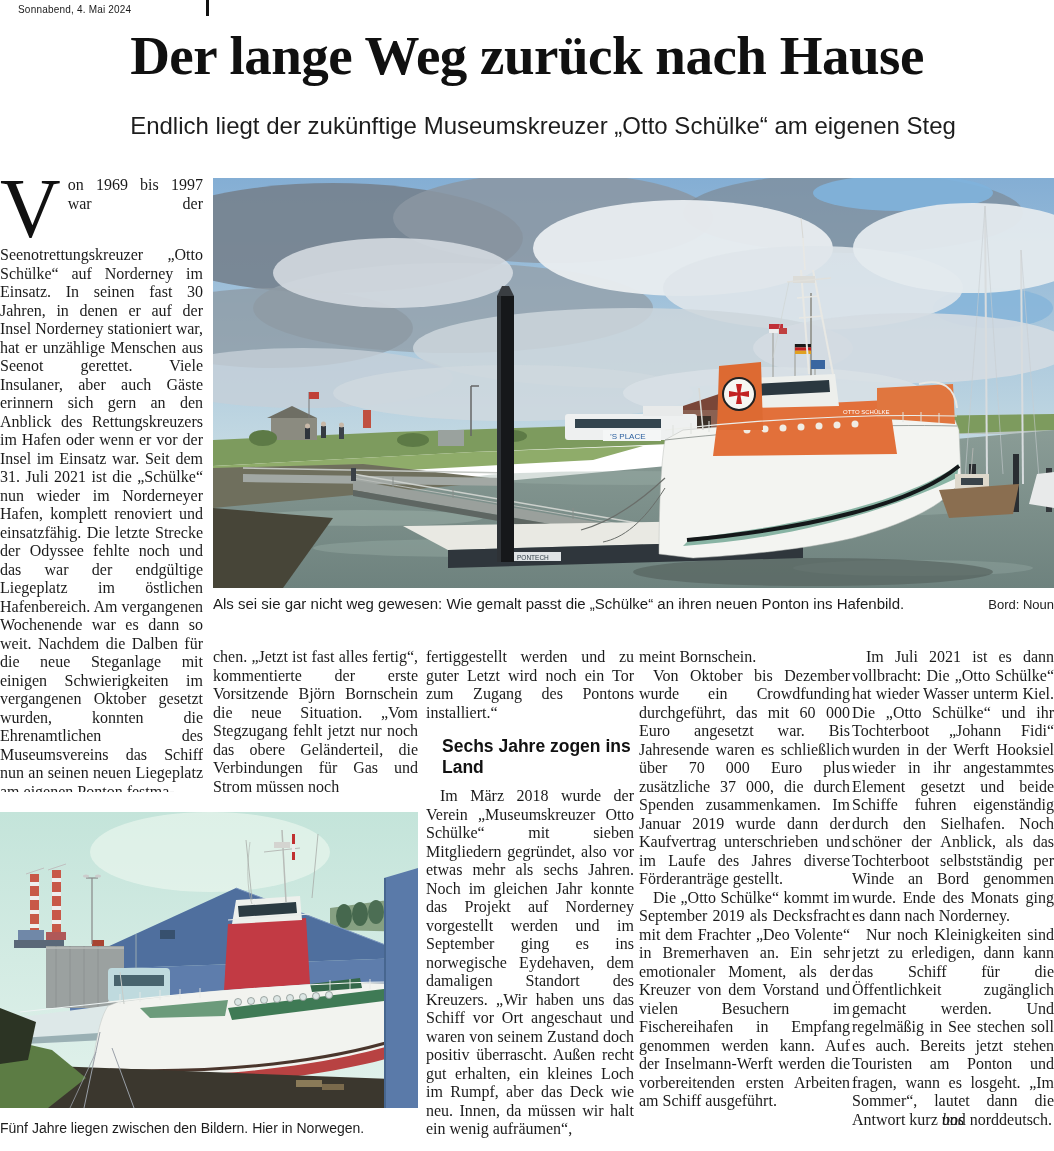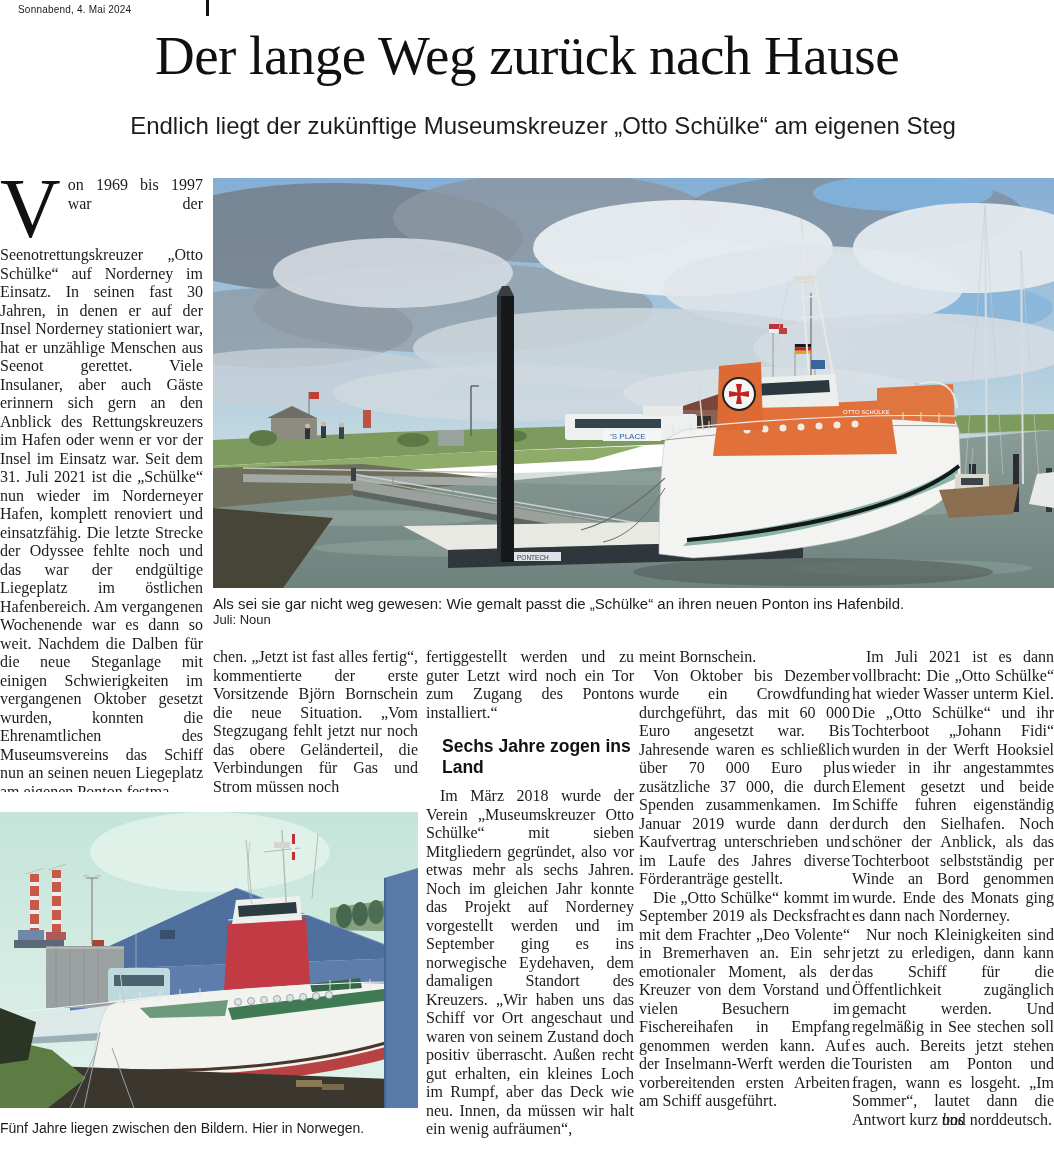--- a/index.html
+++ b/index.html
@@ -3,21 +3,21 @@
 <meta charset="utf-8">
 <style>
   html,body{margin:0;padding:0;}
   body{width:1054px;height:1151px;background:#ffffff;position:relative;overflow:hidden;
        font-family:"Liberation Serif",serif;color:#1b1b1b;}
   .page{position:absolute;inset:0;}
   .corner-tick{position:absolute;left:206px;top:0;width:3px;height:16px;background:#111;}
   .dateline{position:absolute;left:18px;top:4px;font-family:"Liberation Sans",sans-serif;
             font-size:10px;letter-spacing:.2px;color:#1a1a1a;}
   .title{position:absolute;left:0;top:24px;width:100%;margin:0;text-align:center;
-         font-family:"Liberation Serif",serif;font-weight:400;font-size:55px;color:#101010;
+         font-family:"Liberation Serif",serif;font-weight:700;font-size:55px;color:#101010;
          letter-spacing:-.5px;}
   .subtitle{position:absolute;left:16px;top:112px;width:100%;margin:0;text-align:center;
             font-family:"Liberation Sans",sans-serif;font-weight:400;font-size:24px;color:#1d1d1d;}
   .col{position:absolute;overflow:hidden;}
   .col p{margin:0;font-size:16px;line-height:18.5px;text-align:justify;}
   .col p.indent{text-indent:14px;}
   .col1{left:0;top:176px;width:203px;height:616px;}
   .col2{left:213px;top:648px;width:205px;height:148px;}
   .col3{left:426px;top:648px;width:208px;height:503px;}
   .col4{left:639px;top:648px;width:211px;height:503px;}
@@ -27,21 +27,21 @@
   .subhead{margin:14px 0 9px 16px;font-family:"Liberation Sans",sans-serif;font-weight:700;
            font-size:17.5px;color:#111;}
   .author-line{margin-top:-18.5px;text-align:center;font-style:italic;font-size:16px;
                line-height:18.5px;}
   figure{margin:0;padding:0;position:absolute;border-radius:23px;}
   .photo-main{left:213px;top:178px;width:841px;height:410px;}
   .photo-norway{left:0;top:812px;width:418px;height:296px;}
   figure svg{display:block;width:100%;height:100%;}
   .caption-main{position:absolute;left:213px;top:595px;width:841px;display:flex;
                 justify-content:space-between;align-items:baseline;
-                font-family:"Liberation Sans",sans-serif;flex-direction:column;}
+                font-family:"Liberation Sans",sans-serif;}
   .caption-main .caption-text{font-size:15px;color:#1c1c1c;}
   .caption-main .caption-credit{font-size:13px;color:#222;}
   .caption-norway{position:absolute;left:0;top:1120px;width:418px;
                   font-family:"Liberation Sans",sans-serif;font-size:14px;color:#1c1c1c;}
   svg text{font-family:"Liberation Sans",sans-serif;}
 </style>
 </head>
 <body>
 
 <div class="page">
@@ -234,21 +234,21 @@
         <rect x="742" y="296" width="34" height="16" fill="#ded9cc"></rect>
         <rect x="748" y="300" width="22" height="7" fill="#3a444a"></rect>
         <polygon points="726,312 806,306 800,336 736,340" fill="#8a6e50"></polygon>
         <line x1="760" y1="270" x2="758" y2="296" stroke="#b0b4b0" stroke-width="1"></line>
       </g>
     </svg>
   </figure>
 
   <div class="caption-main">
     <span class="caption-text">Als sei sie gar nicht weg gewesen: Wie gemalt passt die „Schülke“ an ihren neuen Ponton ins Hafenbild.</span>
-    <span class="caption-credit">Juli: Noun</span>
+    <span class="caption-credit">Bord: Noun</span>
   </div>
 
   <div class="col col2">
     <p>chen. „Jetzt ist fast alles fertig“, kommentierte der erste Vorsitzende Björn Bornschein die neue Situation. „Vom Stegzugang fehlt jetzt nur noch das obere Geländerteil, die Verbindungen für Gas und Strom müssen noch</p>
   </div>
 
   <div class="col col3">
     <p>fertiggestellt werden und zu guter Letzt wird noch ein Tor zum Zugang des Pontons installiert.“</p>
     <h3 class="subhead">Sechs Jahre zogen ins Land</h3>
     <p class="indent">Im März 2018 wurde der Verein „Museumskreuzer Otto Schülke“ mit sieben Mitgliedern gegründet, also vor etwas mehr als sechs Jahren. Noch im gleichen Jahr konnte das Projekt auf Norderney vorgestellt werden und im September ging es ins norwegische Eydehaven, dem damaligen Standort des Kreuzers. „Wir haben uns das Schiff vor Ort angeschaut und waren von seinem Zustand doch positiv überrascht. Außen recht gut erhalten, ein kleines Loch im Rumpf, aber das Deck wie neu. Innen, da müssen wir halt ein wenig aufräumen“,</p>

